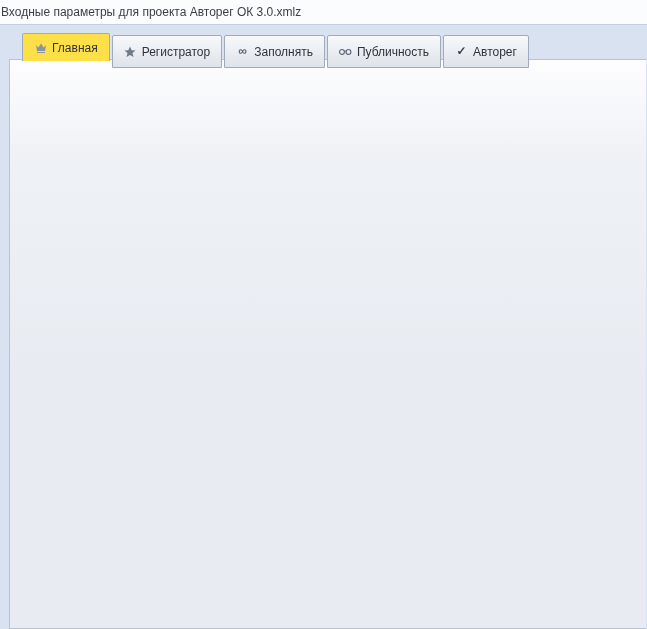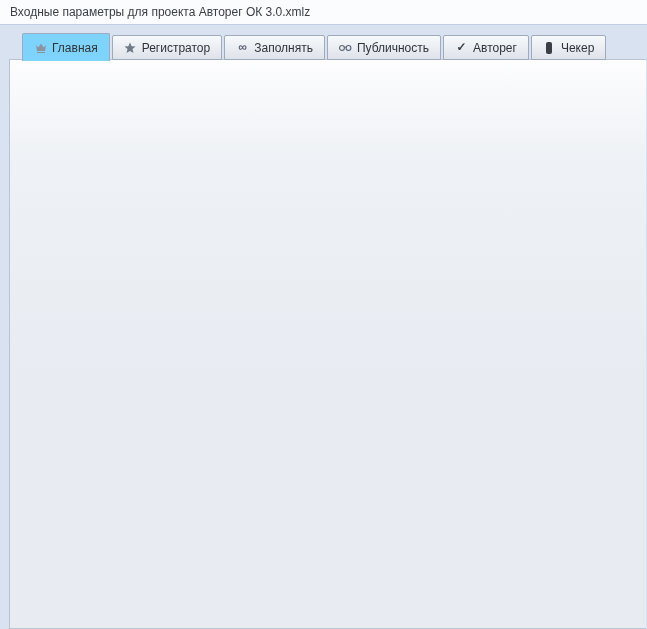--- a/index.html
+++ b/index.html
@@ -3,28 +3,28 @@
 <meta charset="utf-8">
 <style>
   * { margin:0; padding:0; box-sizing:border-box; }
   html,body { width:647px; height:629px; overflow:hidden; }
   body { font-family:"Liberation Sans", sans-serif; font-size:12px; color:#2f3338; }
   #app { position:relative; width:647px; height:629px; background:#d9e2f0; }
 
   
   .titlebar { position:absolute; top:0; left:0; width:647px; height:25px;
     background:#fbfcfd; border-bottom:1px solid #c3d0e4;
-    display:flex; align-items:center; padding-left:10px; color:#3c4148; font-size:12px; }
+    display:flex; align-items:center; padding-left:1px; color:#3c4148; font-size:12px; }
 
   
   .tabs { position:absolute; top:33px; left:22px; height:27px; display:flex; z-index:3; }
-  .tab { display:flex; align-items:center; gap:5px; padding:0 11px; margin-top:2px; height:25px;
+  .tab { display:flex; align-items:center; gap:5px; padding:0 11px; margin-top:2px; height:33px;
     background:linear-gradient(180deg,#f7f9fb,#dee3ea); border:1px solid #9fabbc;
     border-radius:2px 2px 0 0; margin-right:2px; color:#30343a; cursor:default; white-space:nowrap; }
-  .tab.active { margin-top:0; height:28px; background:#7dd3fc; border-bottom:none; font-weight:normal; }
+  .tab.active { margin-top:0; height:28px; background:#fde047; border-bottom:none; font-weight:normal; }
   .tabicon { display:inline-flex; align-items:center; justify-content:center; width:13px; height:13px;
     color:#78818f; font-size:12px; line-height:13px; }
   .tabicon svg { display:block; }
   .icon-bar { width:6px; height:12px; background:#3a3f47; border-radius:2px; }
 
   
   .tabpage { position:absolute; top:59px; left:9px; width:637px; height:570px;
     border:1px solid #b8c3d4; border-right:none;
     background:linear-gradient(180deg,#fdfdfe 0%, #eef1f5 18%, #e8ecf2 55%, #e8ecf2 100%); z-index:2; }
 
@@ -109,26 +109,20 @@
             <circle cx="10.2" cy="5" r="2.6" fill="none" stroke="#5a6375" stroke-width="1.2"></circle>
             <path d="M5.8 4.4 Q6.7 3.4 7.6 4.4" fill="none" stroke="#5a6375" stroke-width="1.2"></path>
           </svg>
       </span>
       <span>Публичность</span>
     </div>
     <div class="tab">
       <span class="tabicon" style="color:#3a3f47; font-weight:bold;">✓</span>
       <span>Авторег</span>
     </div>
-    <div class="tab">
-      <span class="tabicon">
-          <span class="icon-bar"></span>
-        </span>
-      <span>Чекер</span>
-    </div>
   </div>
 
   <div class="tabpage"></div>
 
   <span class="abs h1-icon" style="left:24px; top:66px;">✱</span>
   <span class="abs h1" style="left:43px; top:63px;">Что будем делать?</span>
   <div class="abs subtitle" style="left:26px; top:90px; width:600px;">| Вы можете делать все три действия сразу или любое из трёх. А потом настроить каждое действие в своей вкладке.</div>
 
   <div class="abs help" style="left:25px; top:146px;"></div>
   <span class="abs lbl" style="left:55px; top:150px;">Что запустить?</span>

